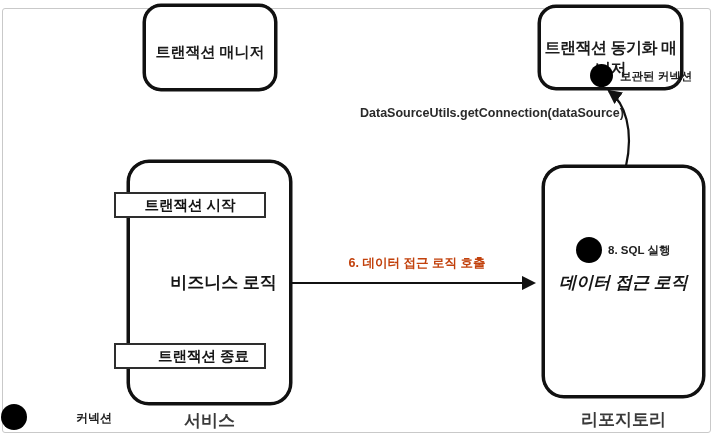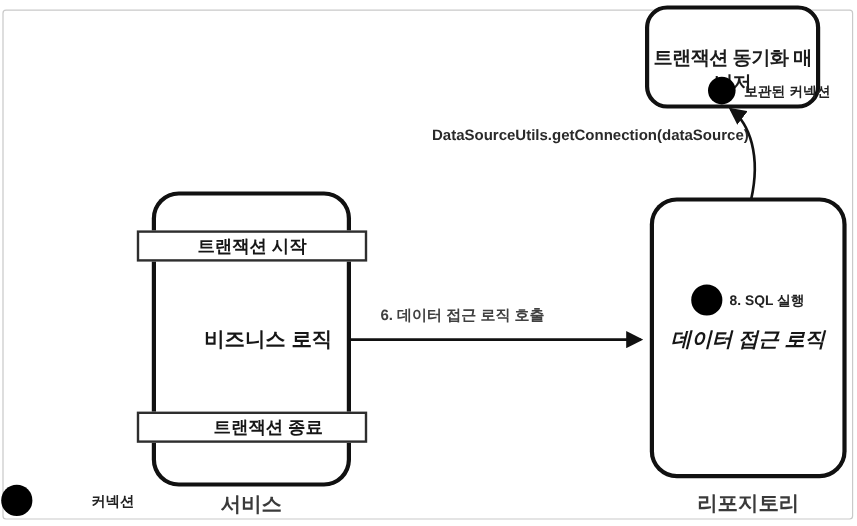--- a/index.html
+++ b/index.html
@@ -66,21 +66,21 @@
   }
 
   
   .service-box { left: 127px; top: 160px; width: 165px; height: 245px; border-radius: 22px; }
 
   .bar {
     position: absolute;
     background: #ffffff;
     border: 2px solid #2e2e2e;
     height: 26px;
-    width: 192px;
+    width: 152px;
     left: 114px;
     display: flex;
     align-items: center;
     justify-content: center;
     font-weight: bold;
     font-size: 14.5px;
     color: #161616;
     z-index: 3;
   }
   .bar-start { top: 192px; }
@@ -131,23 +131,24 @@
     color: #3a3a3a;
   }
   .caption-service { left: 127px; top: 409px; width: 165px; }
   .caption-repo { left: 542px; top: 408px; width: 163px; }
 
   
   .arrow6-label {
     position: absolute;
     left: 317px; top: 255px;
     width: 200px;
+    text-align: center;
     font-size: 12.5px;
     font-weight: bold;
-    color: #404040;
+    color: #c2410c;
     white-space: nowrap;
   }
   .arrow7-label {
     position: absolute;
     left: 360px; top: 105px;
     width: 252px;
     text-align: center;
     font-size: 12.5px;
     font-weight: bold;
     color: #2a2a2a;
@@ -184,20 +185,23 @@
   <svg class="arrows-svg" viewBox="0 0 714 438">
     <defs>
       <marker id="arrowhead" viewBox="0 0 10 10" refX="8.5" refY="5" markerWidth="6.5" markerHeight="6.5" orient="auto-start-reverse">
         <path d="M 0 0 L 10 5 L 0 10 z" fill="#111111"></path>
       </marker>
     </defs>
     <path d="M 292 283 L 534 283" stroke="#111111" stroke-width="2.2" fill="none" marker-end="url(#arrowhead)"></path>
     <path d="M 626 166 C 634 130 625 103 609 91" stroke="#111111" stroke-width="2.2" fill="none" marker-end="url(#arrowhead)"></path>
   </svg>
 
+  <div class="sketch-box tx-manager">
+    <div class="box-label-center">트랜잭션 매니저</div>
+  </div>
 
   <div class="sketch-box sync-manager">
     <div class="box-label-center">트랜잭션 동기화 매니저</div>
     <div class="dot sync-dot"></div>
     <div class="sync-note">보관된 커넥션</div>
   </div>
 
   <div class="sketch-box service-box"></div>
   <div class="bar bar-start">트랜잭션 시작</div>
   <div class="business-logic">비즈니스 로직</div>

